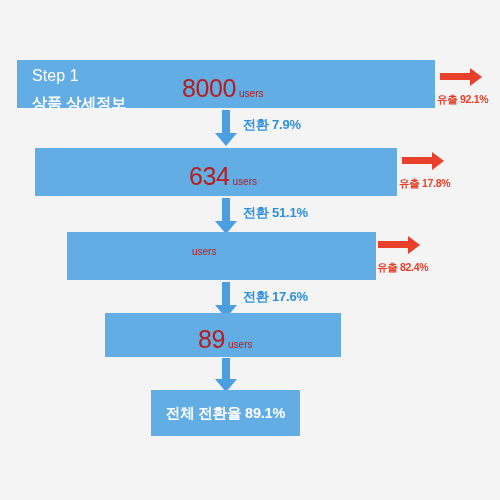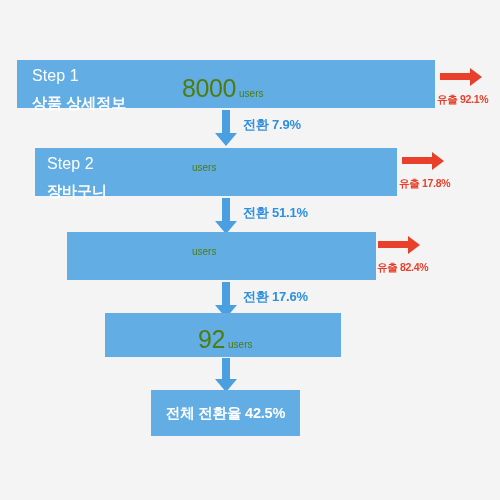--- a/index.html
+++ b/index.html
@@ -40,21 +40,21 @@
     letter-spacing: 0.1px;
   }
   .step-name {
     font-size: 15px;
     font-weight: 700;
     margin-top: 9px;
   }
 
   .step-value-block {
     position: absolute;
-    color: #4d7c0f;
+    color: #b91c1c;
     white-space: nowrap;
     display: flex;
     align-items: baseline;
   }
   .step-count {
     font-size: 25px;
     font-weight: 400;
     letter-spacing: -0.4px;
   }
   .step-unit {
@@ -164,25 +164,22 @@
   </div>
   <div class="drop-label" style="left:437px; top:93px;">유출 92.1%</div>
 
   <div class="conv-arrow" style="left:215px; top:110px; height:36px;">
     <div class="shaft" style="height:23px;"></div>
     <div class="head" style="top:23px;"></div>
   </div>
   <div class="conv-label" style="left:243px; top:116px;">전환 7.9%</div>
 
   <div class="step-bar" style="left:35px; top:148px; width:362px; height:48px;"></div>
-  <div class="step-label-block" style="left:47px; top:155px;">
-    <div class="step-index">Step 2</div>
-    <div class="step-name">장바구니</div>
-  </div>
   <div class="step-value-block" style="left:189px; top:162px;">
+    <span class="step-count">634</span>
     <span class="step-unit">users</span>
   </div>
 
   <div class="drop-arrow" style="left:402px; top:152px; width:42px;">
     <div class="shaft" style="width:30px;"></div>
     <div class="head" style="left:30px;"></div>
   </div>
   <div class="drop-label" style="left:399px; top:177px;">유출 17.8%</div>
 
   <div class="conv-arrow" style="left:215px; top:198px; height:36px;">
@@ -203,26 +200,26 @@
   <div class="drop-label" style="left:377px; top:261px;">유출 82.4%</div>
 
   <div class="conv-arrow" style="left:215px; top:282px; height:36px;">
     <div class="shaft" style="height:23px;"></div>
     <div class="head" style="top:23px;"></div>
   </div>
   <div class="conv-label" style="left:243px; top:288px;">전환 17.6%</div>
 
   <div class="step-bar" style="left:105px; top:313px; width:236px; height:44px;"></div>
   <div class="step-value-block" style="left:198px; top:325px;">
-    <span class="step-count">92</span>
+    <span class="step-count">89</span>
     <span class="step-unit">users</span>
   </div>
 
   <div class="conv-arrow" style="left:215px; top:358px; height:34px;">
     <div class="shaft" style="height:21px;"></div>
     <div class="head" style="top:21px;"></div>
   </div>
 
   <div id="total-box">
-    <span class="total-text">전체 전환율 42.5%</span>
+    <span class="total-text">전체 전환율 89.1%</span>
   </div>
 
 </div>
 
 </body></html>

